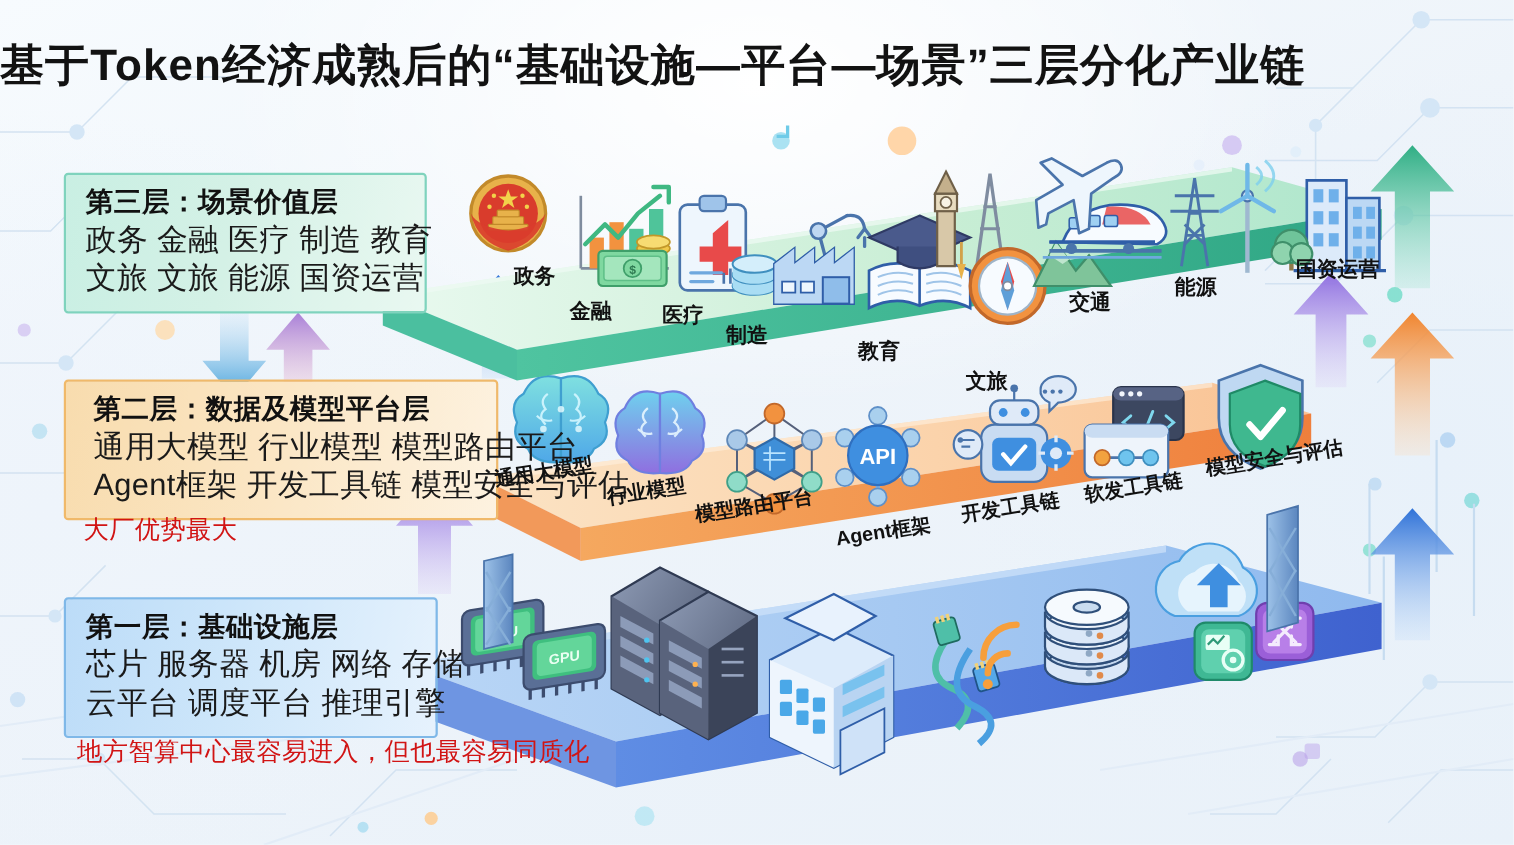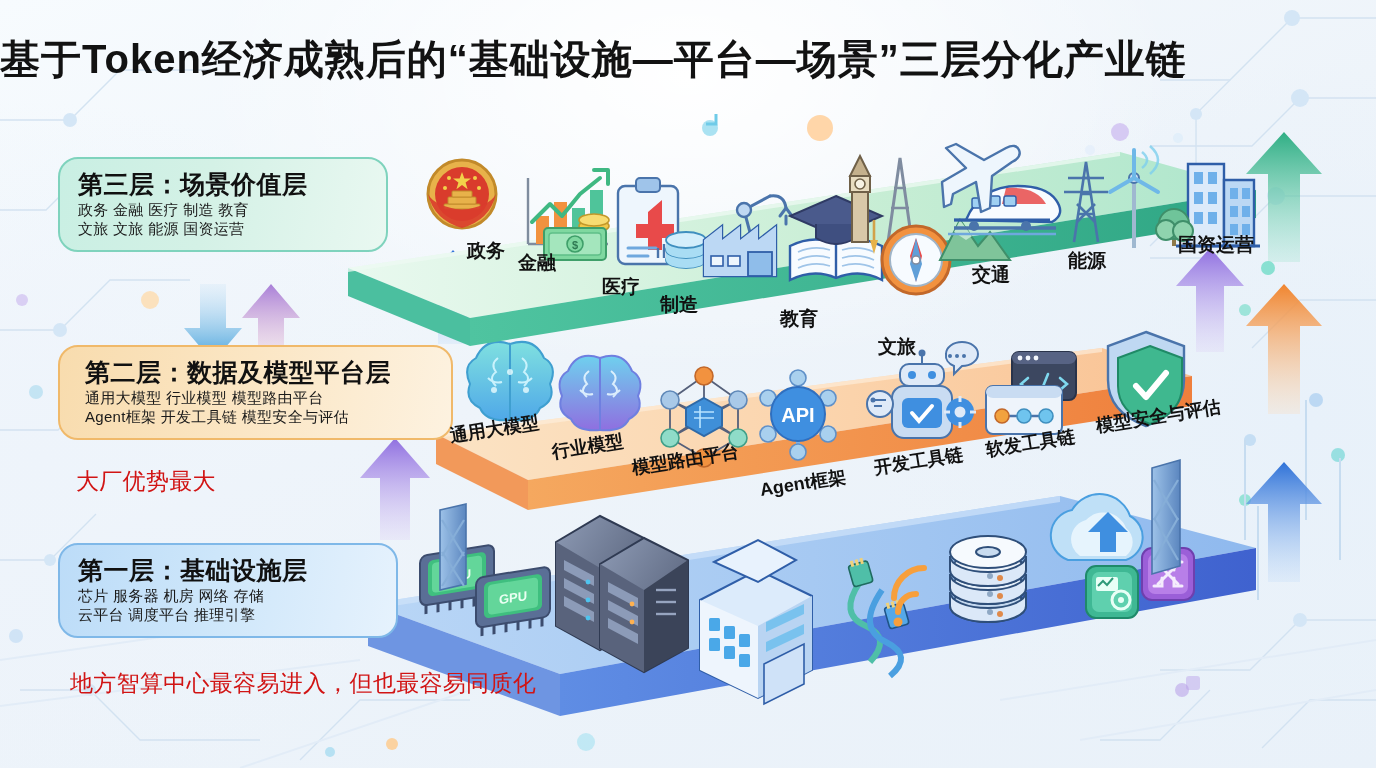--- a/index.html
+++ b/index.html
@@ -18,23 +18,23 @@
   .bg-svg{position:absolute;inset:0;width:1376px;height:768px;}
 
   
   .title{
     position:absolute;left:0;top:32px;width:1108px;text-align:center;
     font-size:40px;font-weight:bold;color:#121212;letter-spacing:1px;
     white-space:nowrap;
   }
 
   
-  .card{position:absolute;border-radius:20px;padding:10px 18px 12px 18px;box-sizing:border-box;}
+  .card{position:absolute;border-radius:4px;padding:10px 18px 12px 18px;box-sizing:border-box;}
   .card .head{font-size:25px;font-weight:bold;color:#111;line-height:1.22;letter-spacing:.5px;}
-  .card .sub{font-size:15px;color:#1a1a1a;line-height:1.28;letter-spacing:.3px;white-space:nowrap;}
+  .card .sub{font-size:28px;color:#1a1a1a;line-height:1.28;letter-spacing:.3px;white-space:nowrap;}
 
   #card3{left:58px;top:157px;width:330px;
     background:linear-gradient(100deg,#c9efe3 0%,#d4f1e6 45%,#e9f8f1 100%);
     border:2px solid #7fd3bd;}
   #card2{left:58px;top:345px;width:395px;
     background:linear-gradient(100deg,#f8dcae 0%,#fbe6c4 48%,#fdf2e0 100%);
     border:2px solid #f0b96a;padding-left:25px;}
   #card1{left:58px;top:543px;width:340px;
     background:linear-gradient(100deg,#bcdcf8 0%,#cde6fa 45%,#e6f2fd 100%);
     border:2px solid #7fb8e8;}
@@ -753,21 +753,21 @@
   <div class="note" id="note2">大厂优势最大</div>
 
   <div class="card" id="card1">
     <div class="head">第一层：基础设施层</div>
     <div class="sub">芯片 服务器 机房 网络 存储</div>
     <div class="sub">云平台 调度平台 推理引擎</div>
   </div>
   <div class="note" id="note1">地方智算中心最容易进入，但也最容易同质化</div>
 
   <div class="ilabel" style="left:432px;top:238px;margin-left:35px;">政务</div>
-  <div class="ilabel" style="left:518px;top:250px;">金融</div>
+  <div class="ilabel" style="left:518px;top:270px;">金融</div>
   <div class="ilabel" style="left:602px;top:274px;">医疗</div>
   <div class="ilabel" style="left:660px;top:292px;">制造</div>
   <div class="ilabel" style="left:780px;top:306px;">教育</div>
   <div class="ilabel" style="left:878px;top:286px;margin-top:48px;">文旅</div>
   <div class="ilabel" style="left:972px;top:262px;">交通</div>
   <div class="ilabel" style="left:1068px;top:248px;">能源</div>
   <div class="ilabel" style="left:1150px;top:232px;margin-left:28px;">国资运营</div>
 
   <div class="ilabel l2" style="left:450px;top:424px;transform:rotate(-9deg);">通用大模型</div>
   <div class="ilabel l2" style="left:552px;top:440px;transform:rotate(-9deg);">行业模型</div>

